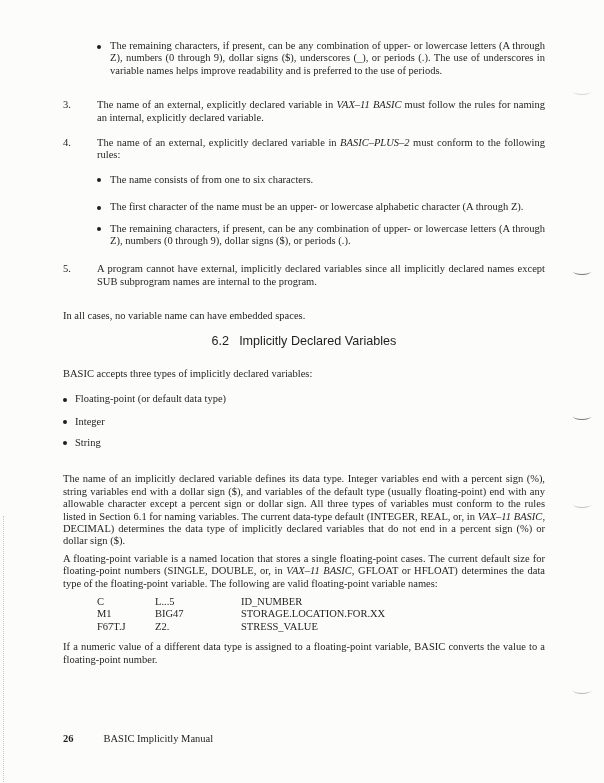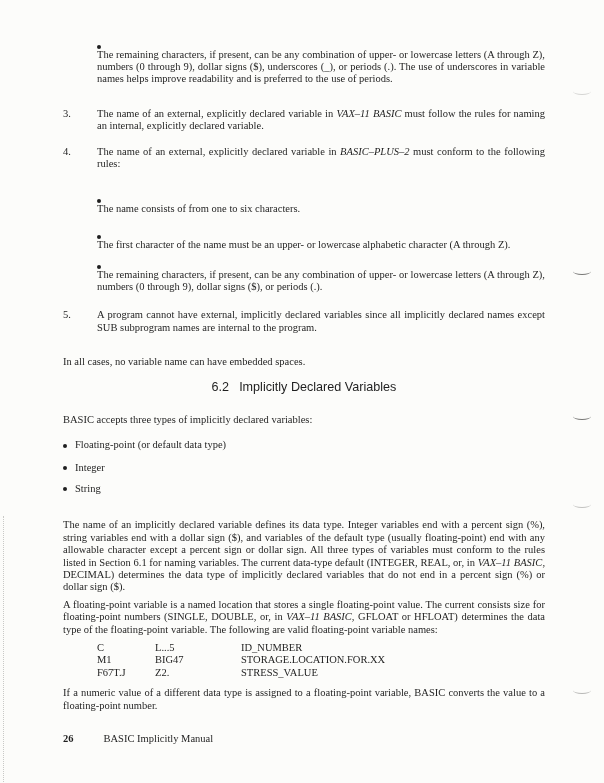--- a/index.html
+++ b/index.html
@@ -14,35 +14,35 @@
     position:relative;
     overflow:hidden;
   }
   .content {
     position:absolute; left:63px; top:40px; width:482px;
   }
   p { margin:0; text-align:justify; }
   .it { font-style:italic; }
 
   
-  .sub-li { display:flex; margin-left:34px;flex-direction:column; }
+  .sub-li { display:flex; margin-left:34px; }
   .sub-li .dot { margin-right:9px; }
   .sub-li p { flex:1; }
   .dot {
     flex:0 0 auto; width:4px; height:4px; border-radius:50%;
     background:var(--ink); margin-top:4.5px;
   }
   .intro { margin-bottom:22px; }
 
   
   .num-item { display:flex; }
   .num-item .num { flex:0 0 34px; }
   .num-item .body { flex:1; }
   #item3 { margin-bottom:13px; }
-  #item4 .head { margin-bottom:24px; }
+  #item4 .head { margin-bottom:12px; }
   #item4 .b1 { margin-bottom:8px; }
   #item4 .b2 { margin-bottom:9px;margin-top:15px; }
   #item4 .b3 { margin-bottom:16px; }
   #item5 { margin-bottom:22px; }
 
   .closing { margin-bottom:11px; }
 
   h2.heading {
     font-family:"Liberation Sans", sans-serif;
     font-size:12.6px; font-weight:normal; line-height:15px;
@@ -154,21 +154,21 @@
     <span class="dot"></span>
     <p>Integer</p>
   </div>
   <div class="type-li t3">
     <span class="dot"></span>
     <p>String</p>
   </div>
 
   <p class="para1"><span>The name of an implicitly declared variable defines its data type. Integer variables end with a percent sign (%), string variables end with a dollar sign ($), and variables of the default type (usually floating-point) end with any allowable character except a percent sign or dollar sign. All three types of variables must conform to the rules listed in Section 6.1 for naming variables. The current data-type default (INTEGER, REAL, or, in </span><span class="it">VAX–11 BASIC</span><span>, DECIMAL) determines the data type of implicitly declared variables that do not end in a percent sign (%) or dollar sign ($).</span></p>
 
-  <p class="para2"><span>A floating-point variable is a named location that stores a single floating-point value. The current consists size for floating-point numbers (SINGLE, DOUBLE, or, in </span><span class="it">VAX–11 BASIC</span><span>, GFLOAT or HFLOAT) determines the data type of the floating-point variable. The following are valid floating-point variable names:</span></p>
+  <p class="para2"><span>A floating-point variable is a named location that stores a single floating-point cases. The current default size for floating-point numbers (SINGLE, DOUBLE, or, in </span><span class="it">VAX–11 BASIC</span><span>, GFLOAT or HFLOAT) determines the data type of the floating-point variable. The following are valid floating-point variable names:</span></p>
 
   <div class="var-table">
     <div class="var-row">
       <span class="c1">C</span>
       <span class="c2">L...5</span>
       <span class="c3">ID_NUMBER</span>
     </div>
     <div class="var-row">
       <span class="c1">M1</span>
       <span class="c2">BIG47</span>

